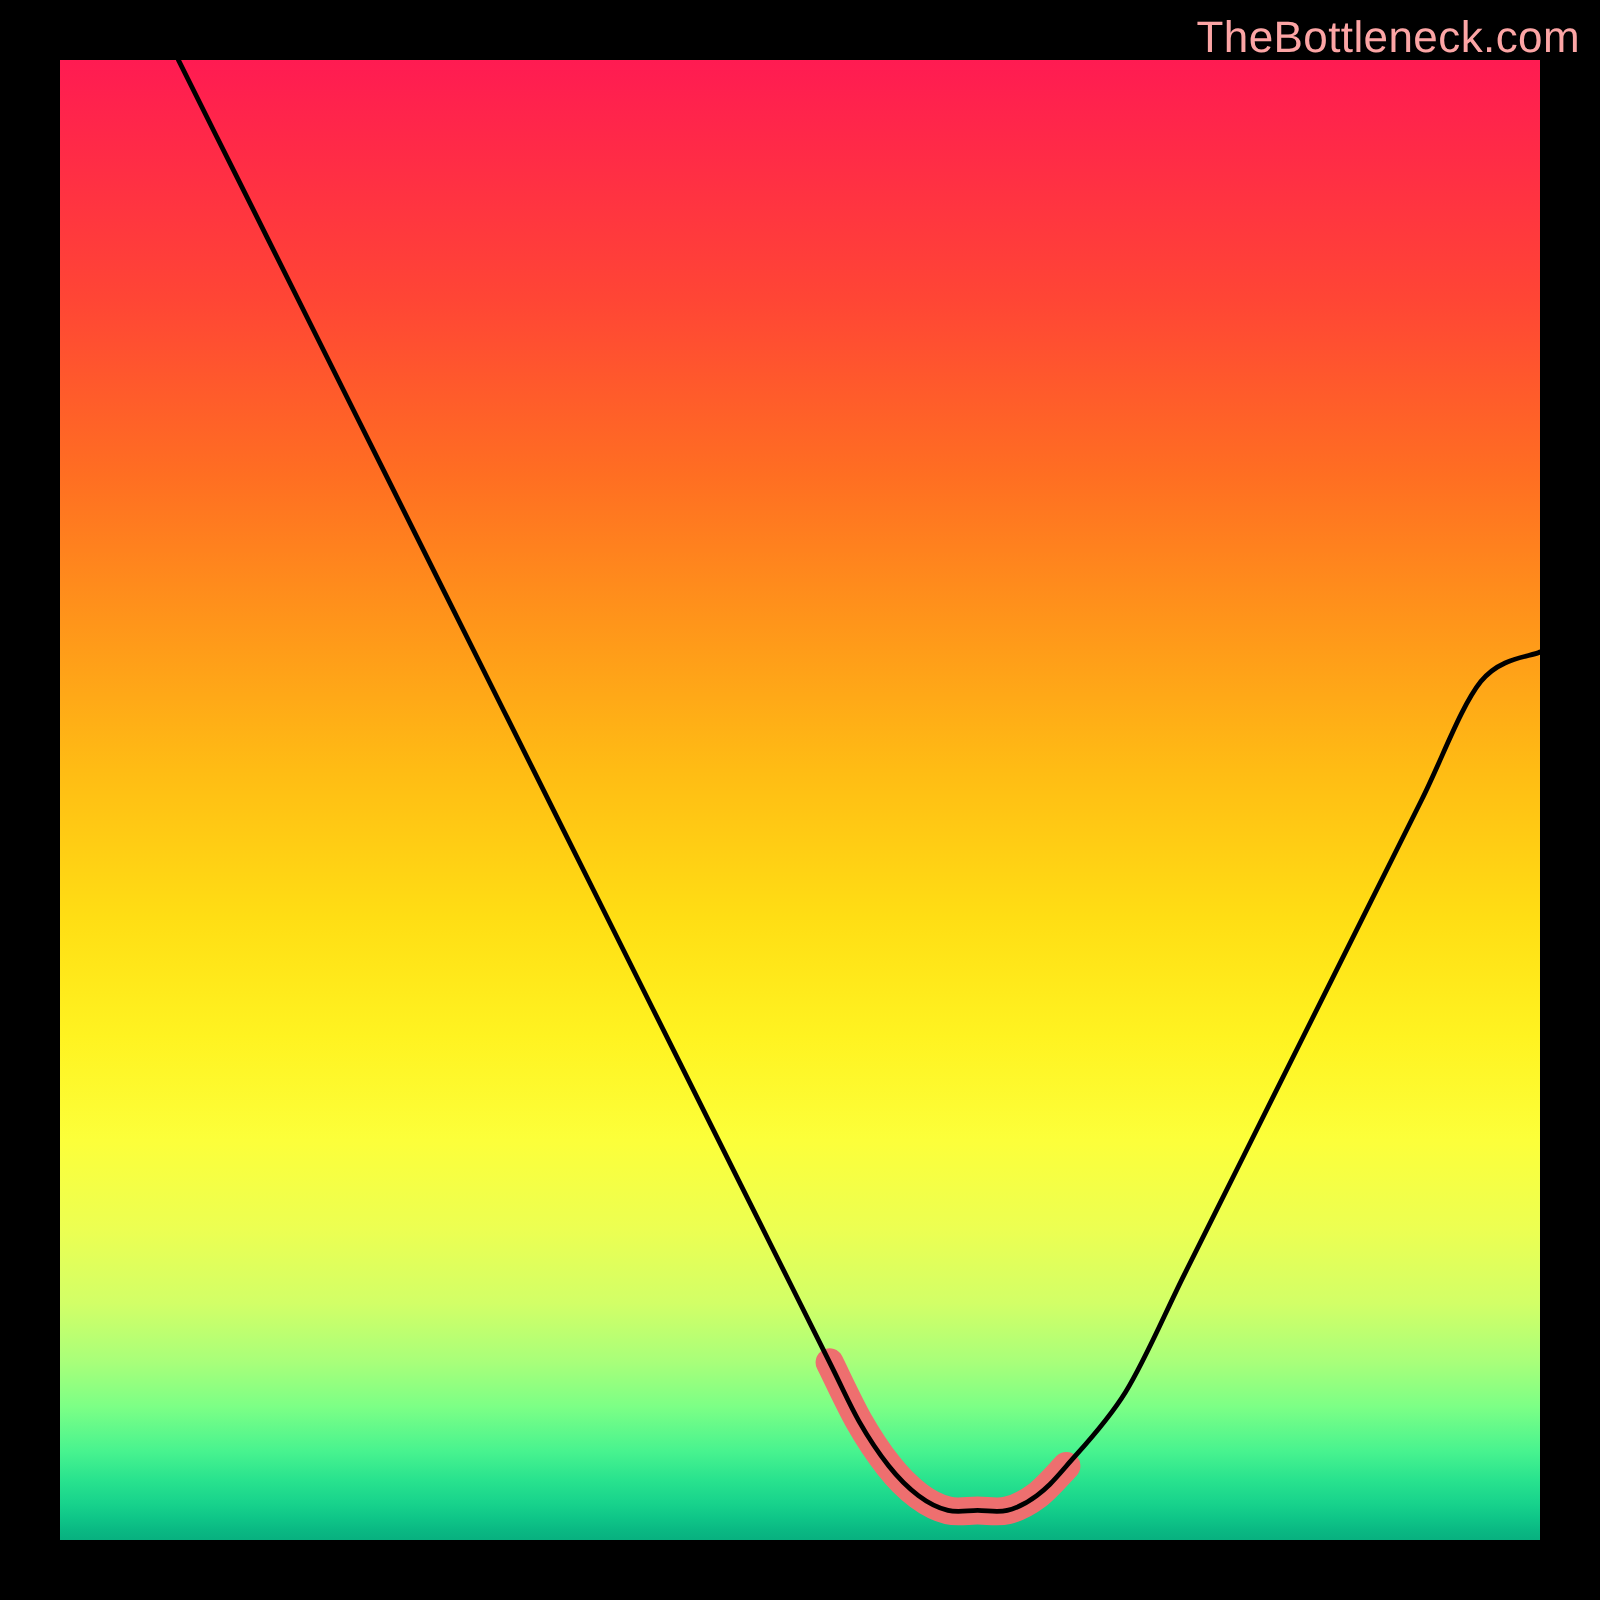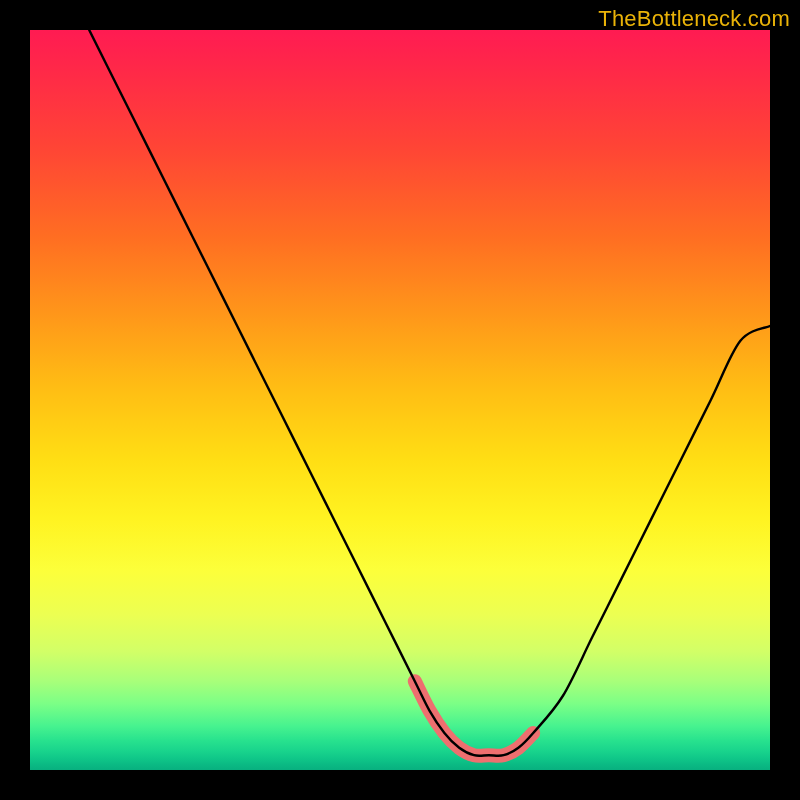--- a/index.html
+++ b/index.html
@@ -9,21 +9,21 @@
     width: 800px;
     height: 800px;
     background: #000;
   }
   .watermark {
     position: absolute;
     top: 6px;
     right: 10px;
     font-family: Arial, Helvetica, sans-serif;
     font-size: 22px;
-    color: #eab308;
+    color: #fca5a5;
     font-weight: 500;
     letter-spacing: 0.2px;
   }
   .plot-outer {
     position: absolute;
     left: 30px;
     top: 30px;
     width: 740px;
     height: 740px;
     background: #000;

